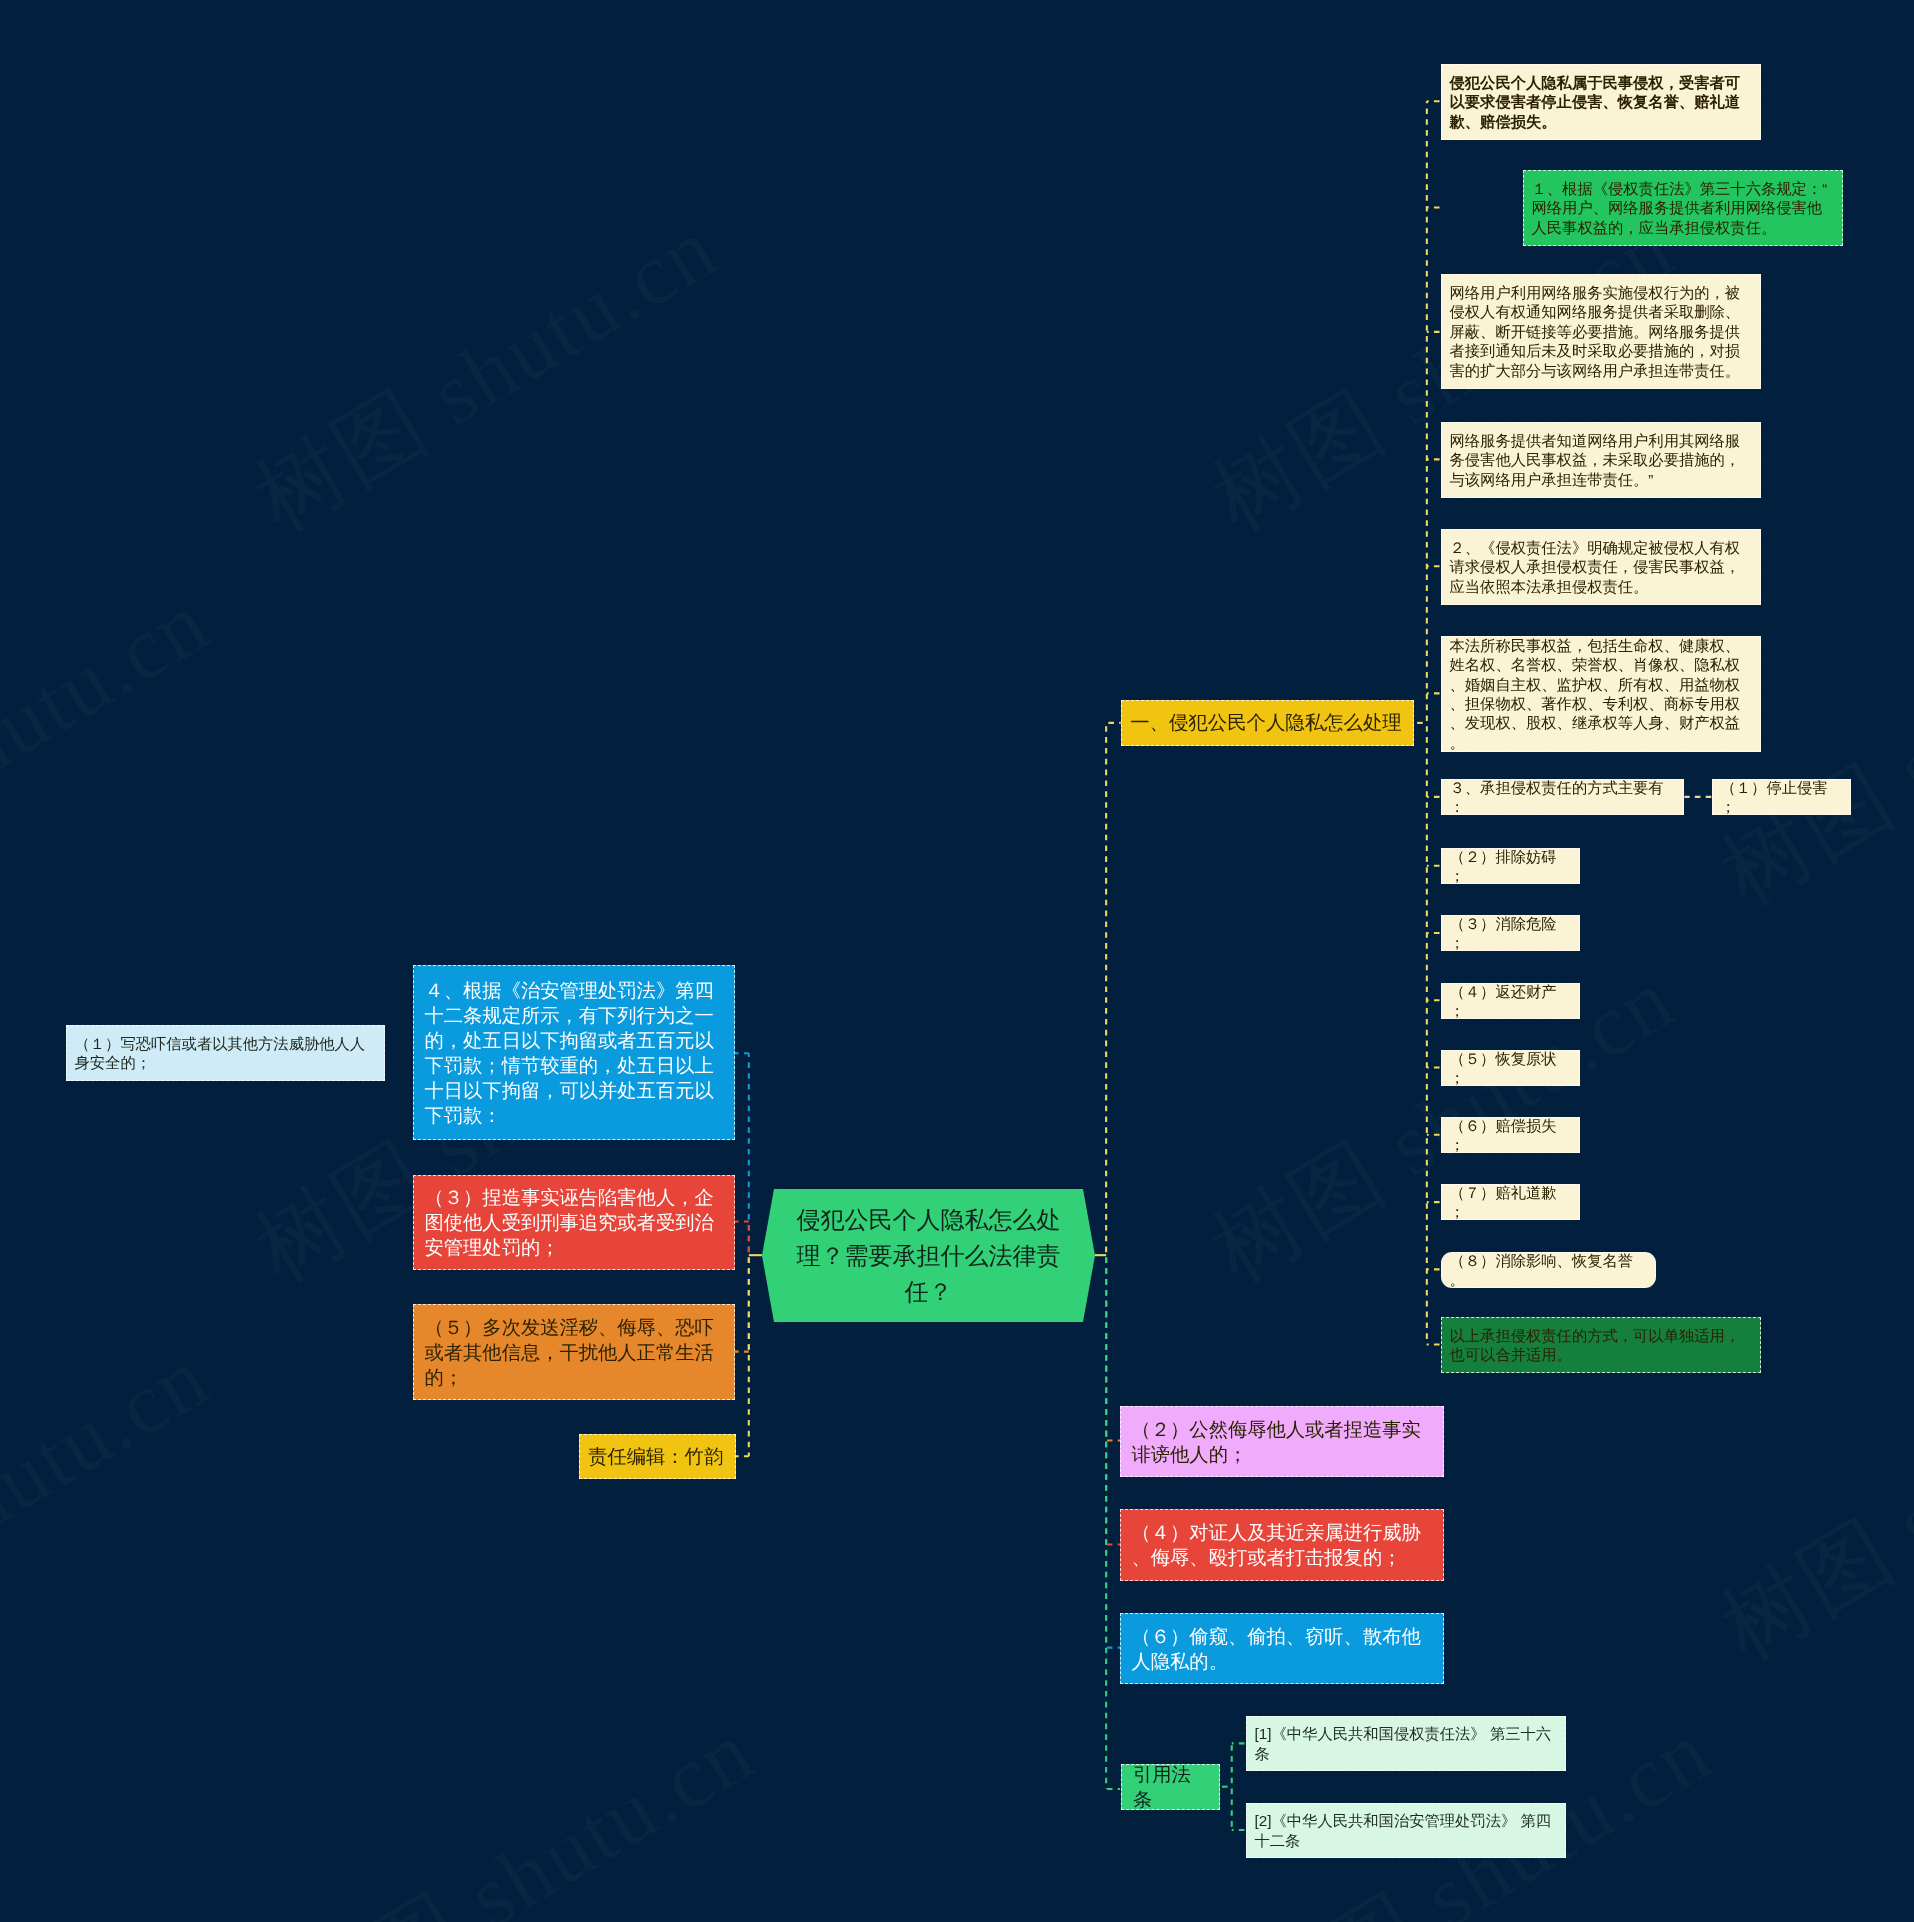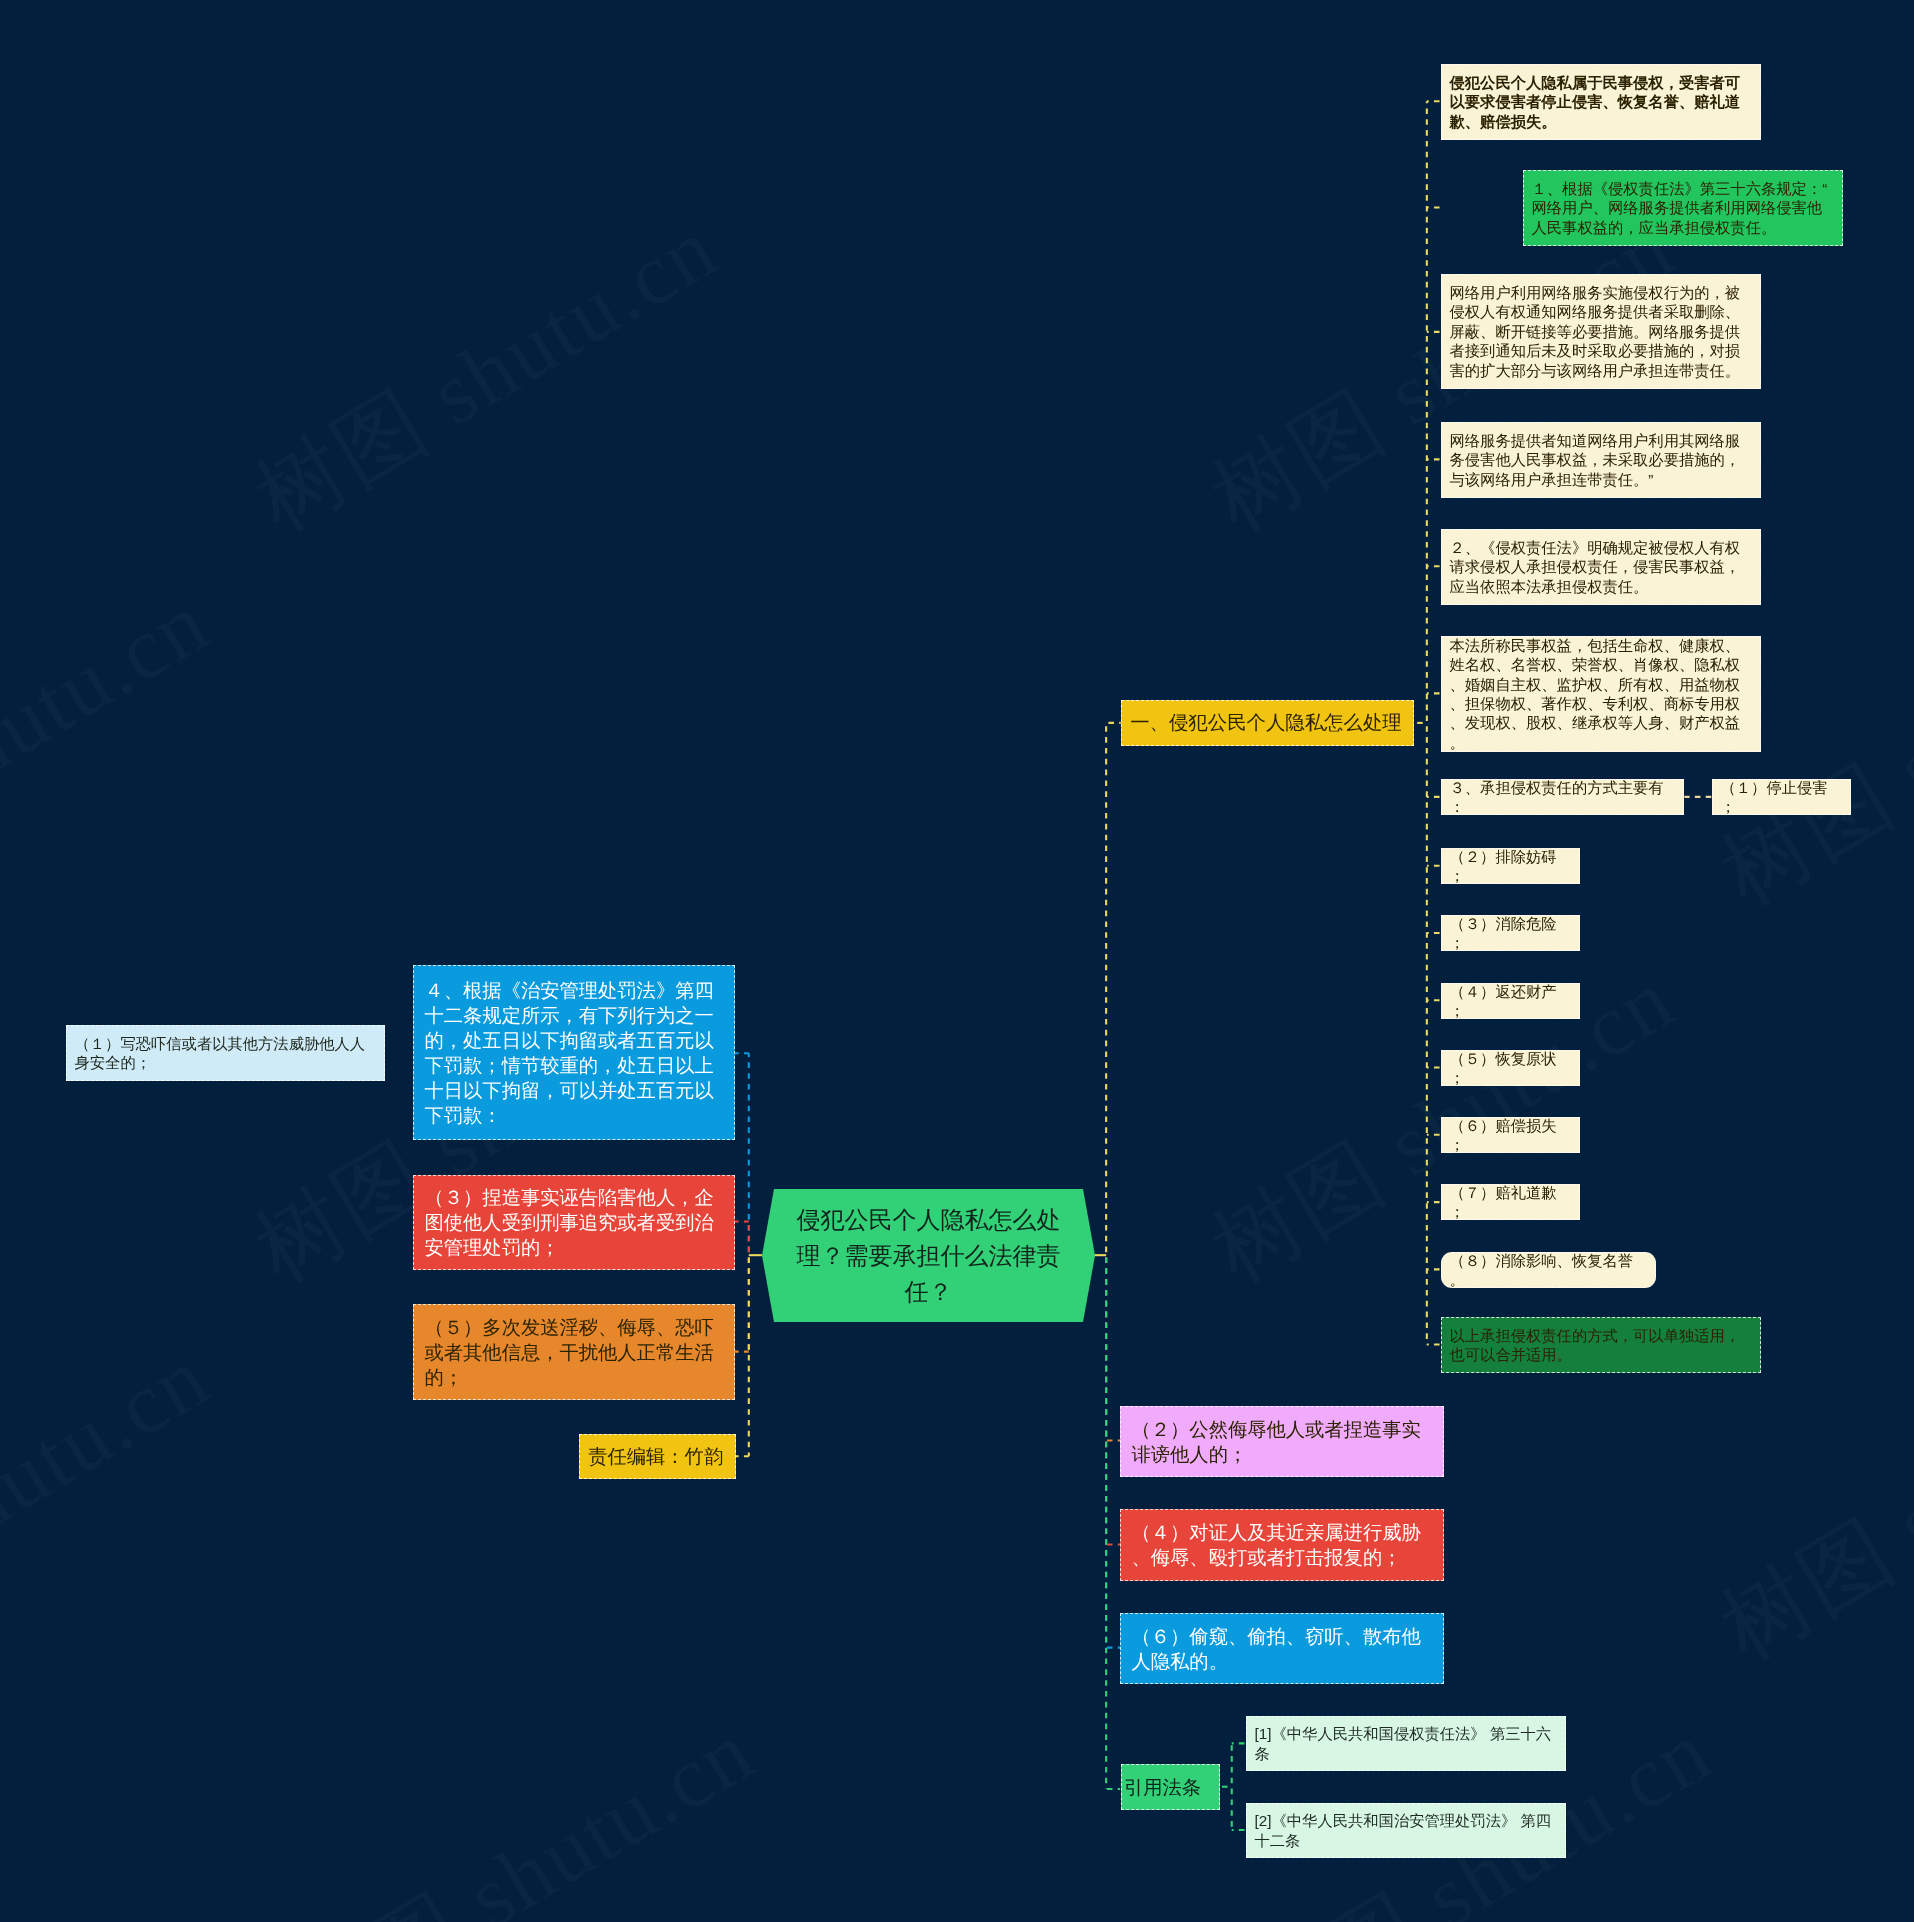--- a/index.html
+++ b/index.html
@@ -135,21 +135,21 @@
       <div class="node rect" style="left: 1120px; top: 1406px; width: 324px; height: 71px; background: #f0abfc;">
         <div class="label" style="color: rgb(43, 34, 0); font-size: 19.3px; line-height: 25px; text-align: left; padding: 0px 10.5px;">（２）公然侮辱他人或者捏造事实诽谤他人的；</div>
       </div>
       <div class="node rect" style="left: 1120px; top: 1509px; width: 324px; height: 72px; background: rgb(232, 69, 58);">
         <div class="label" style="color: rgb(255, 255, 255); font-size: 19.3px; line-height: 25px; text-align: left; padding: 0px 10.5px;">（４）对证人及其近亲属进行威胁、侮辱、殴打或者打击报复的；</div>
       </div>
       <div class="node rect" style="left: 1120px; top: 1613px; width: 324px; height: 71px; background: rgb(10, 155, 222);">
         <div class="label" style="color: rgb(255, 255, 255); font-size: 19.3px; line-height: 25px; text-align: left; padding: 0px 10.5px;">（６）偷窥、偷拍、窃听、散布他人隐私的。</div>
       </div>
       <div class="node rect" style="left: 1121px; top: 1764px; width: 99px; height: 46px; background: rgb(50, 209, 119);">
-        <div class="label" style="color: rgb(16, 36, 28); font-size: 19.3px; line-height: 25px; text-align: left; padding: 0px 2px;">引用法条</div>
+        <div class="label" style="color: rgb(16, 36, 28); font-size: 19.3px; line-height: 25px; text-align: left; padding: 0px 11px;">引用法条</div>
       </div>
       <div class="node rect" style="left: 1246px; top: 1716px; width: 320px; height: 55px; background: rgb(216, 246, 228);">
         <div class="label" style="color: rgb(29, 43, 34); font-size: 15.3px; line-height: 19.4px; text-align: left; padding: 0px 7.5px;">[1]《中华人民共和国侵权责任法》 第三十六条</div>
       </div>
       <div class="node rect" style="left: 1246px; top: 1803px; width: 320px; height: 55px; background: rgb(216, 246, 228);">
         <div class="label" style="color: rgb(29, 43, 34); font-size: 15.3px; line-height: 19.4px; text-align: left; padding: 0px 7.5px;">[2]《中华人民共和国治安管理处罚法》 第四十二条</div>
       </div>
       <div class="node rect" style="left: 413px; top: 965px; width: 322px; height: 175px; background: rgb(10, 155, 222);">
         <div class="label" style="color: rgb(255, 255, 255); font-size: 19.3px; line-height: 25px; text-align: left; padding: 0px 10.5px;">４、根据《治安管理处罚法》第四十二条规定所示，有下列行为之一的，处五日以下拘留或者五百元以下罚款；情节较重的，处五日以上十日以下拘留，可以并处五百元以下罚款：</div>
       </div>

